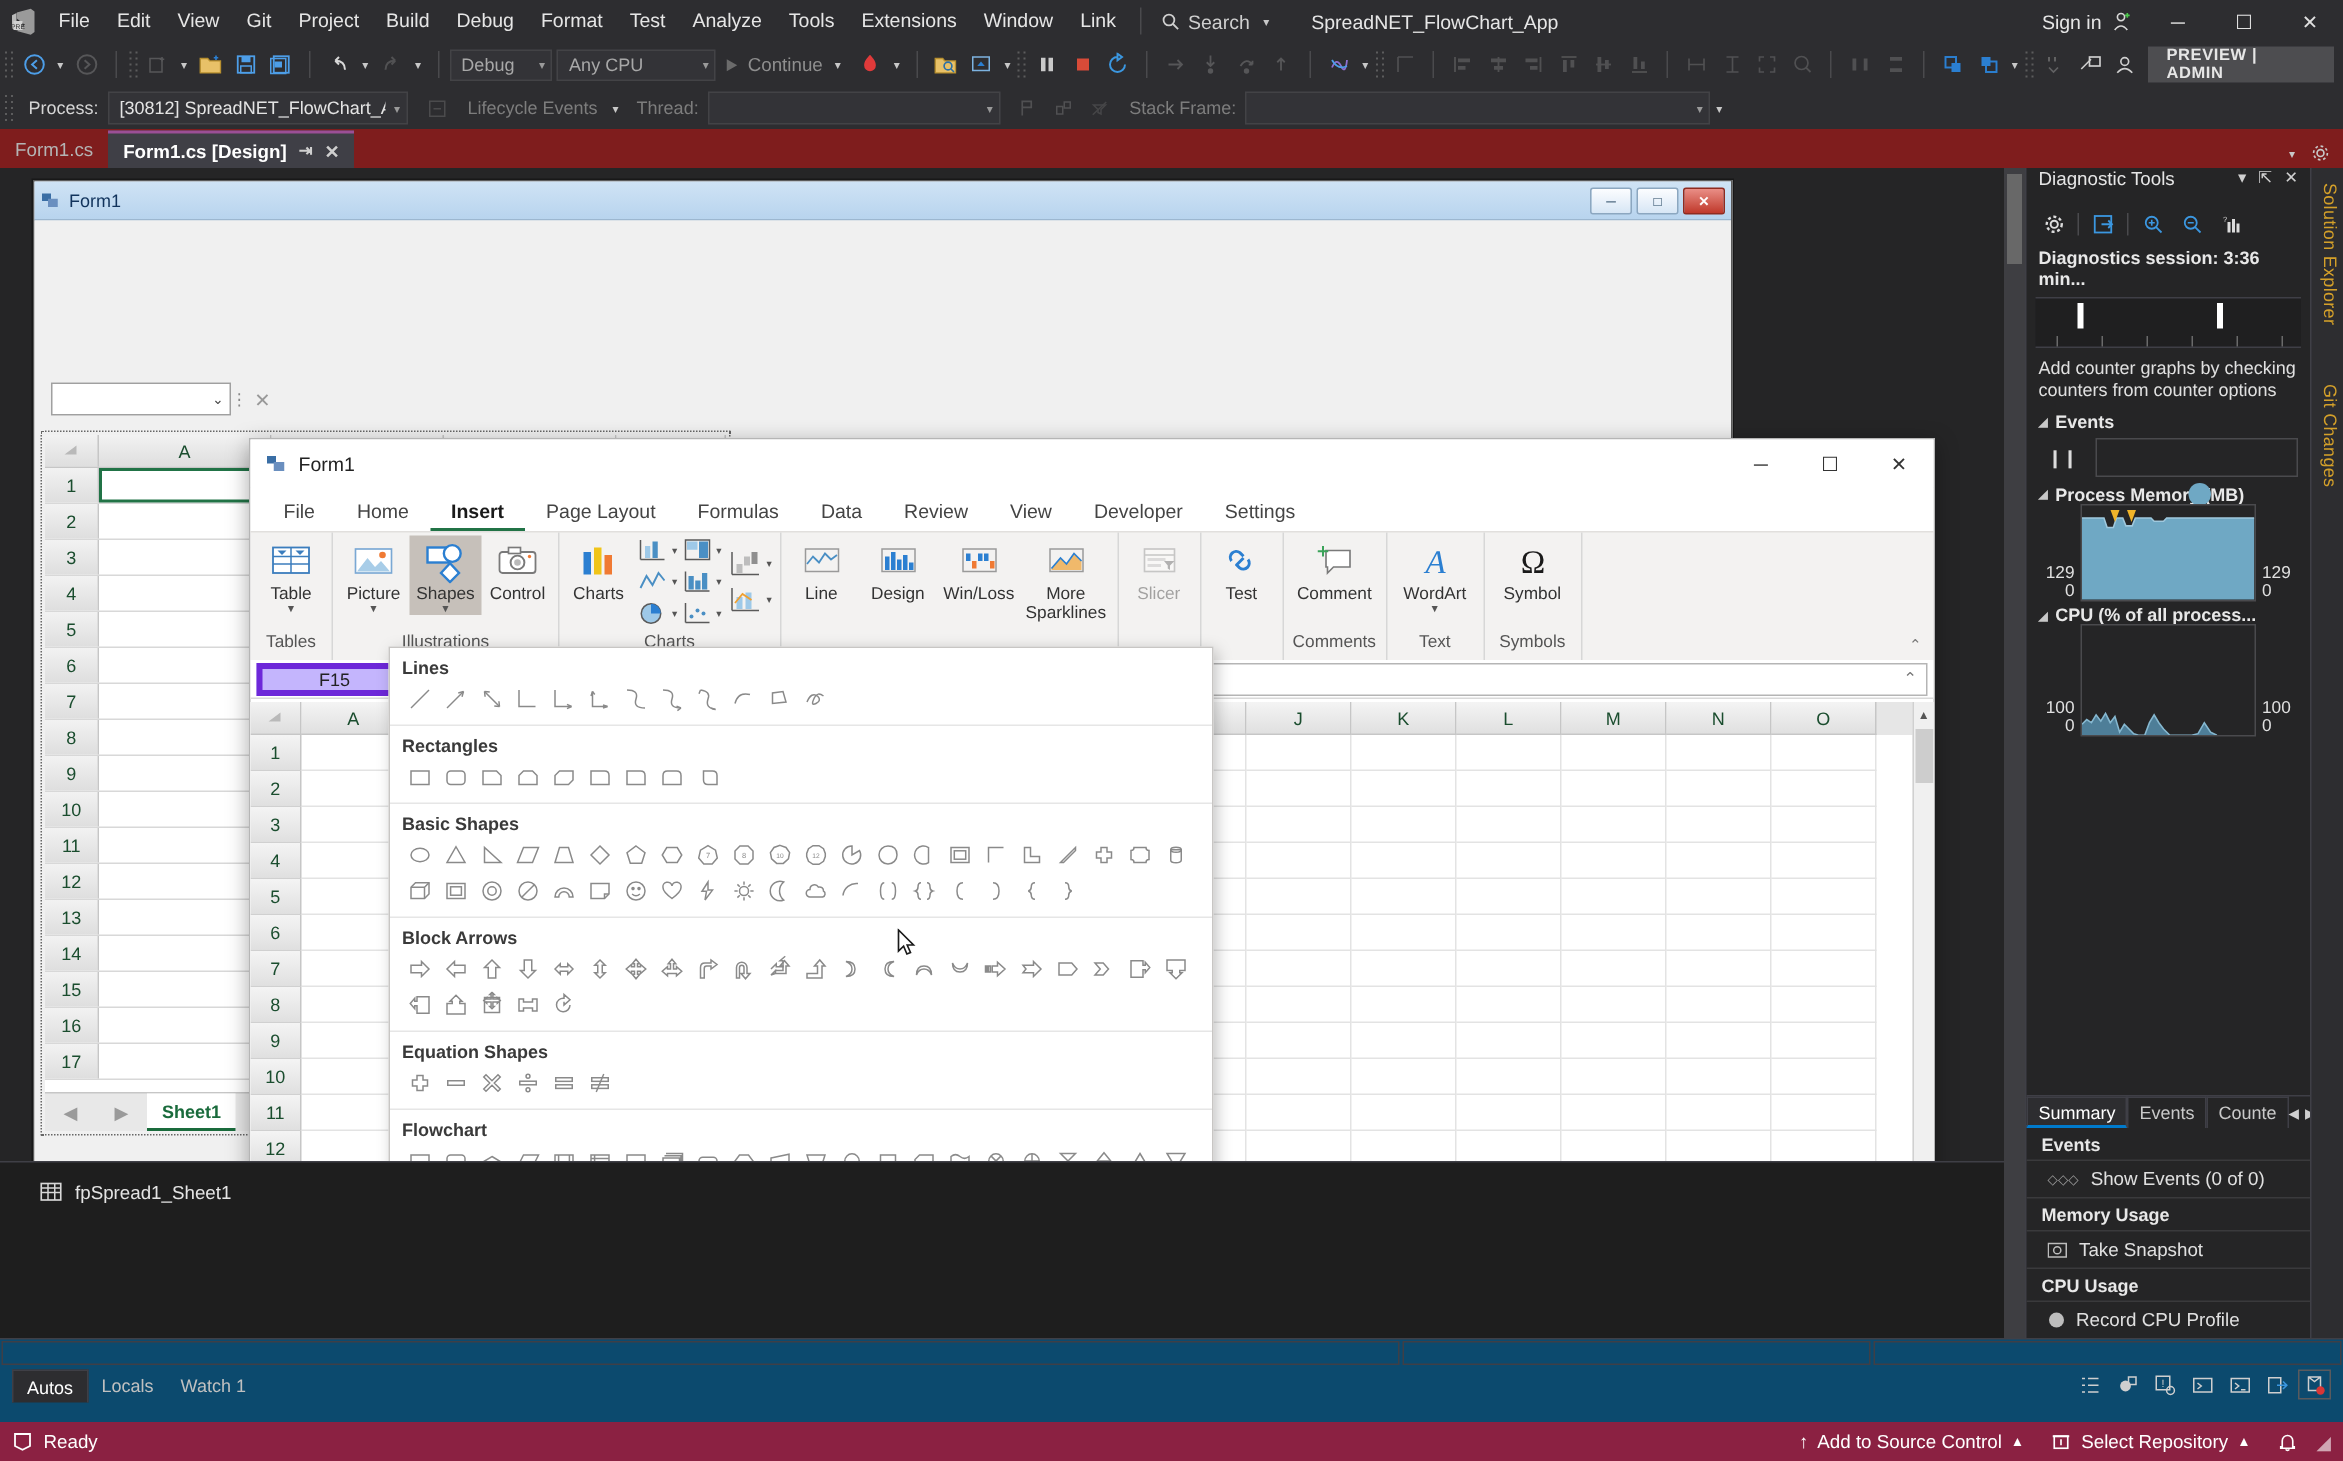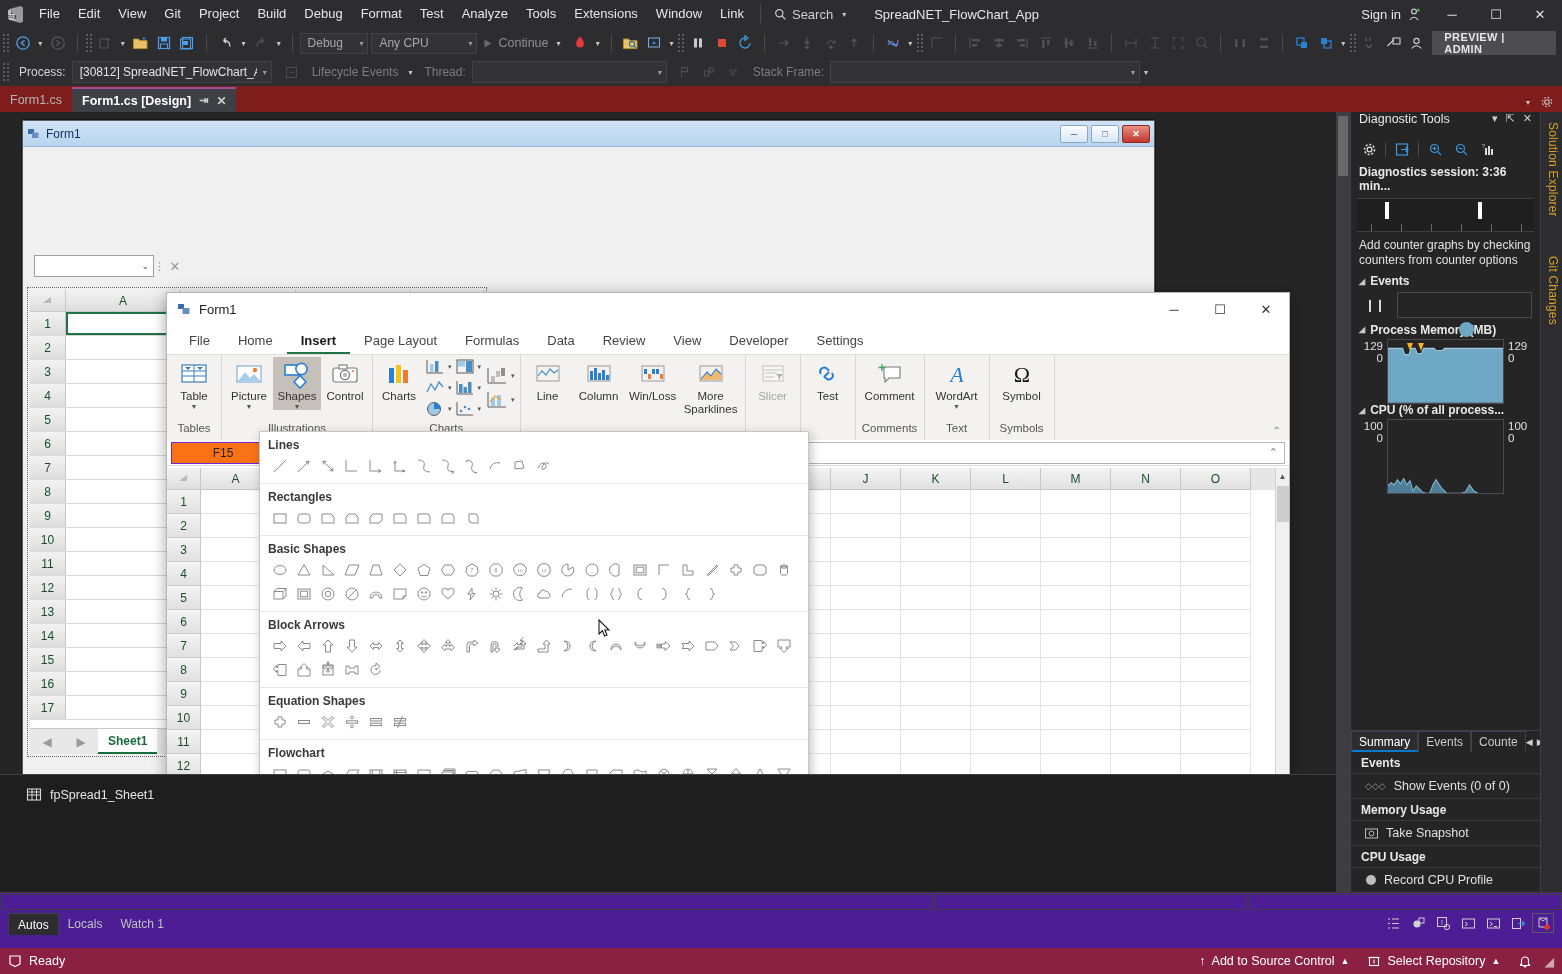--- a/index.html
+++ b/index.html
@@ -113,21 +113,21 @@
   .ritem .dd { font-size:7px; color:#555; }
   .ritem.sel { background:#c6c0ba; }
   .ritem.dis .lab, .ritem.dis .ico { opacity:.42; }
   .minigrid { display:flex; flex-direction:column; justify-content:center; gap:2px; padding:0 2px; }
   .minirow { display:flex; align-items:center; gap:2px; }
   .minirow .lab { font-size:7px; color:#555; }
 
   
   .r-formulabar { height:26px; display:flex; align-items:center; background:#fff;
       border-bottom:1px solid #d9d9d9; padding:2px 4px; }
-  .r-namebox { width:104px; height:22px; border:1px solid #6d28d9; background:#f97316; display:flex;
+  .r-namebox { width:104px; height:22px; border:4px solid #6d28d9; background:#c4b5fd; display:flex;
       align-items:center; justify-content:center; font-size:12px; color:#222; }
   .r-fx { width:28px; text-align:center; color:#666; font-size:11px; }
   .r-input { flex:1; height:22px; border:1px solid #b5b5b5; background:#fff; display:flex; align-items:center;
       justify-content:flex-end; padding-right:6px; color:#777; font-size:11px; }
 
   .r-grid { position:absolute; left:0; right:0; top:0; bottom:0; background:#fff; }
   .rg-head { display:flex; height:22px; background:#e6e6e6; }
   .rg-head .corner { width:34px; border-right:1px solid #c6c6c6; border-bottom:1px solid #c6c6c6;
       background:linear-gradient(#f2f2f2,#dedede); }
   .rg-head .hc { width:70px; border-right:1px solid #c6c6c6; border-bottom:1px solid #c6c6c6;
@@ -159,38 +159,38 @@
   .dt-sess { font-size:12px; color:#e8e8e8; font-weight:bold; padding:3px 8px; }
   .dt-timeline { height:34px; margin:2px 6px; border-top:1px solid #3f3f46; border-bottom:1px solid #3f3f46;
       background:#1f1f20; position:relative; }
   .dt-mark { position:absolute; top:3px; width:4px; height:17px; background:#fff; }
   .dt-tick { position:absolute; bottom:0; width:1px; height:7px; background:#6a6a6a; }
   .dt-hint { font-size:12px; color:#e0e0e0; padding:4px 8px; line-height:1.25; }
   .dt-grouphdr { font-size:12px; color:#e8e8e8; font-weight:bold; padding:2px 8px; display:flex; align-items:center; gap:5px; }
   .dt-grouphdr .tri { font-size:8px; color:#c8c8c8; }
   .dt-eventrow { display:flex; align-items:center; gap:6px; padding:2px 8px; }
   .dt-eventbox { flex:1; height:26px; border:1px solid #4a4a4d; background:#252526; }
-  .dt-chart { display:flex; align-items:flex-start; padding:0 6px; gap:4px; }
+  .dt-chart { display:flex; align-items:flex-end; padding:0 6px; gap:4px; }
   .dt-axis { width:26px; display:flex; flex-direction:column; justify-content:space-between; font-size:11.5px;
       color:#e0e0e0; text-align:right; padding:1px 0; }
   .dt-plot { flex:1; border:1px solid #4a4a4d; position:relative; background:#252526; overflow:hidden; }
   .dt-tabs { display:flex; align-items:center; border-top:1px solid #3f3f46; margin-top:6px; height:22px; }
   .dt-tab { padding:0 7px; height:21px; line-height:21px; font-size:12px; color:#c9c9c9; border:1px solid #3f3f46; border-bottom:none; }
   .dt-tab.active { background:#2d2d30; color:#fff; border-bottom:2px solid #007acc; }
   .dt-arrows { margin-left:auto; display:flex; gap:4px; padding-right:4px; font-size:9px; color:#d0d0d0; }
   .dt-secthdr { font-size:12px; font-weight:bold; color:#e8e8e8; padding:4px 8px 3px 10px; border-bottom:1px solid #3a3a3c; }
   .dt-link { display:flex; align-items:center; gap:8px; padding:5px 8px 5px 14px; font-size:12.5px; color:#e0e0e0;
       border-bottom:1px solid #3a3a3c; }
 
   .rail { width:22px; background:#2d2d30; border-left:1px solid #3f3f46; position:relative; }
   .rail-tab { position:absolute; left:0; width:22px; writing-mode:vertical-rl;
       font-size:12px; color:#d4a02a; padding:8px 3px; letter-spacing:.2px; }
 
   
-  .bottom { height:56px; background:#4c1d95; border-top:1px solid #3f3f46; display:flex; flex-direction:column; }
+  .bottom { height:56px; background:#0c4a6e; border-top:1px solid #3f3f46; display:flex; flex-direction:column; }
   .bt-top { height:18px; display:flex; }
   .bt-pane { border:1px solid #3f3f46; margin:1px; flex:1; }
   .bt-tabs { height:24px; display:flex; align-items:flex-end; padding-left:8px; }
   .bt-tab { padding:0 9px; height:22px; line-height:22px; font-size:12px; color:#c0c0c0; }
   .bt-tab.active { background:#2d2d30; color:#fff; border:1px solid #3f3f46; border-bottom:none; }
   .bt-icons { margin-left:auto; display:flex; align-items:center; gap:3px; padding:0 8px 2px 0; color:#cfcfcf; }
   .bt-icons .ic { width:22px; height:20px; display:flex; align-items:center; justify-content:center; }
 
   .statusbar { height:26px; background:#8b2142; display:flex; align-items:center; color:#fff; font-size:12.5px; flex:0 0 26px; }
   .sb-left { display:flex; align-items:center; gap:7px; padding-left:8px; }
@@ -965,21 +965,21 @@
                 <span class="ico">
                   <svg width="30" height="28" viewBox="0 0 30 28">
                       <rect x="4" y="5" width="22" height="15" fill="none" stroke="#9a9a9a" stroke-width="1"></rect>
                       <rect x="6" y="10" width="3" height="9" fill="#2b7fd1"></rect>
                       <rect x="10" y="7" width="3" height="12" fill="#2b7fd1"></rect>
                       <rect x="14" y="12" width="3" height="7" fill="#2b7fd1"></rect>
                       <rect x="18" y="9" width="3" height="10" fill="#2b7fd1"></rect>
                       <rect x="22" y="14" width="3" height="5" fill="#2b7fd1"></rect>
                     </svg>
                 </span>
-                <span class="lab">Column</span>
+                <span class="lab">Design</span>
               </div>
               <div class="ritem" style="width:54px">
                 <span class="ico">
                   <svg width="30" height="28" viewBox="0 0 30 28">
                       <rect x="4" y="5" width="22" height="15" fill="none" stroke="#9a9a9a" stroke-width="1"></rect>
                       <rect x="6" y="8" width="3" height="5" fill="#2b7fd1"></rect>
                       <rect x="10" y="13" width="3" height="5" fill="#f07a33"></rect>
                       <rect x="14" y="8" width="3" height="5" fill="#2b7fd1"></rect>
                       <rect x="18" y="8" width="3" height="5" fill="#2b7fd1"></rect>
                       <rect x="22" y="13" width="3" height="5" fill="#f07a33"></rect>

